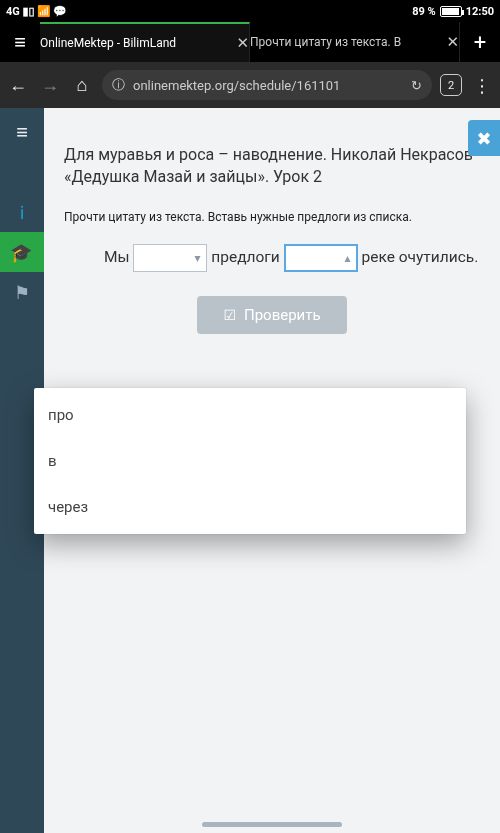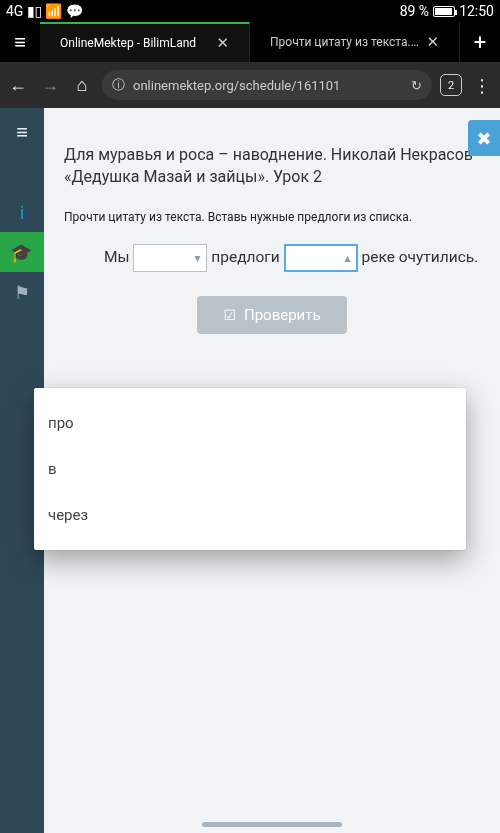--- a/index.html
+++ b/index.html
@@ -1,28 +1,28 @@
 <!DOCTYPE html>
 <html><head>
 <meta charset="utf-8">
 <style>
   * { box-sizing: border-box; margin: 0; padding: 0; }
   html, body { width: 500px; height: 833px; font-family: -apple-system, "Segoe UI", Roboto, Arial, sans-serif; background: #5f7a8c; overflow: hidden; }
 
   
-  .status-bar { height: 22px; background: #000; color: #fff; display: flex; align-items: center; justify-content: space-between; padding: 6px 6px; font-size: 14px; }
+  .status-bar { height: 22px; background: #000; color: #fff; display: flex; align-items: center; justify-content: space-between; padding: 6px 6px; font-size: 11px; font-weight: bold; }
   .status-left, .status-right { display: flex; align-items: center; gap: 4px; }
   .status-right .battery { display:inline-block; width:22px; height:11px; border:1px solid #fff; border-radius:2px; position:relative; }
   .status-right .battery::after { content:""; position:absolute; right:-3px; top:3px; width:2px; height:5px; background:#fff; }
   .status-right .battery .fill { position:absolute; left:1px; top:1px; bottom:1px; width:85%; background:#fff; }
 
   
   .tab-strip { height: 40px; background: #000; display:flex; align-items:stretch; }
   .hamburger-top { width:40px; display:flex; align-items:center; justify-content:center; color:#fff; font-size:20px; }
-  .tab { flex:1; display:flex; align-items:center; justify-content:space-between; padding:0 20px; color:#ccc; font-size:12px; border-right:1px solid #222; min-width:0; }
+  .tab { flex:1; display:flex; align-items:center; justify-content:space-between; padding:0 0; color:#ccc; font-size:12px; border-right:1px solid #222; min-width:0; }
   .tab.active { color:#fff; border-top:2px solid #37b24d; background:#111; }
   .tab .label { white-space:nowrap; overflow:hidden; text-overflow:ellipsis; flex:1; }
   .tab .close { font-size:15px; margin-left:6px; color:#ccc; }
   .newtab { width:40px; display:flex; align-items:center; justify-content:center; color:#fff; font-size:22px; }
 
   
   .url-bar { height: 46px; background: #2b2b2b; display:flex; align-items:center; padding:0 6px; gap:8px; color:#eee; }
   .url-bar .ico { width:24px; text-align:center; font-size:18px; color:#eee; }
   .url-field { flex:1; height:30px; background:#3a3a3a; border-radius:15px; display:flex; align-items:center; padding:0 10px; gap:8px; color:#ccc; font-size:13px; min-width:0; }
   .url-field .text { flex:1; white-space:nowrap; overflow:hidden; text-overflow:ellipsis; }
@@ -45,21 +45,21 @@
   .instruction { font-weight:400; font-size:12px; color:#222; line-height:1.35; margin-bottom:16px; }
   .sentence { font-size:15.5px; color:#333; line-height:2.1;margin-left:40px; }
   .dd { display:inline-flex; align-items:center; justify-content:flex-end; width:74px; height:28px; border:1px solid #b8c2cc; background:#fff; vertical-align:middle; padding:0 6px; color:#8a9aa8; font-size:13px; }
   .dd.open { border-color:#5aa9e6; box-shadow:0 0 0 1px #5aa9e6 inset; }
   .dd .chev { font-size:12px; }
 
   .check-btn { margin:22px auto 0 auto; width:150px; height:38px; background:#b9c2c9; color:#fff; border-radius:4px; display:flex; align-items:center; justify-content:center; gap:8px; font-size:15px; }
   .check-btn .tick { font-size:14px; }
 
   
-  .dropdown-pop { position:absolute; left:34px; right:34px; top:388px; background:#fff; border-radius:2px; box-shadow:0 10px 28px rgba(0,0,0,0.35), 0 0 0 1px rgba(0,0,0,0.04); z-index:50; padding:12px 0; }
+  .dropdown-pop { position:absolute; left:34px; right:34px; top:388px; background:#fff; border-radius:2px; box-shadow:0 10px 28px rgba(0,0,0,0.35), 0 0 0 1px rgba(0,0,0,0.04); z-index:50; padding:4px 0; }
   .dropdown-pop .opt { padding:14px 14px; font-size:15px; color:#444; }
 
   
   .navind { position:absolute; bottom:6px; left:50%; transform:translateX(-50%); width:140px; height:5px; background:rgba(120,140,155,.6); border-radius:3px; }
 </style>
 </head>
 <body>
 
 <div class="status-bar">
   <div class="status-left">

